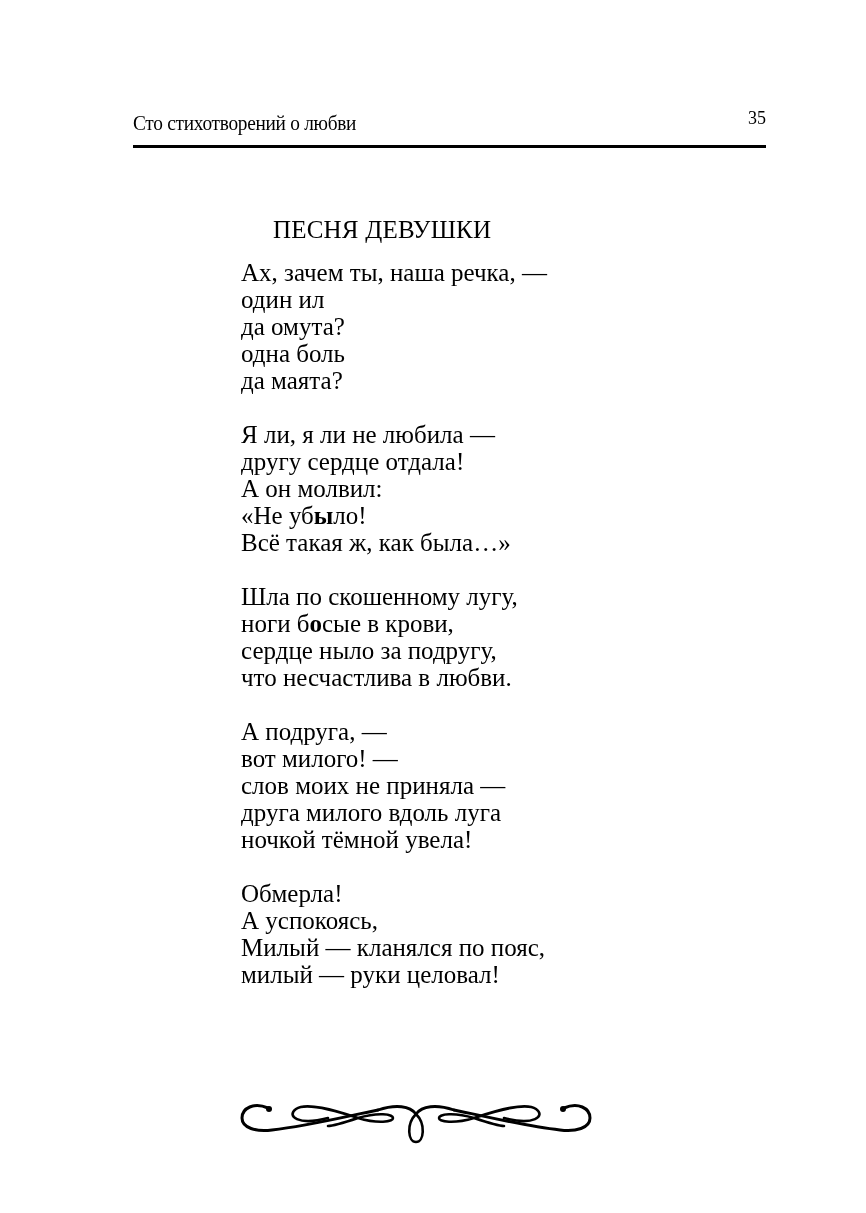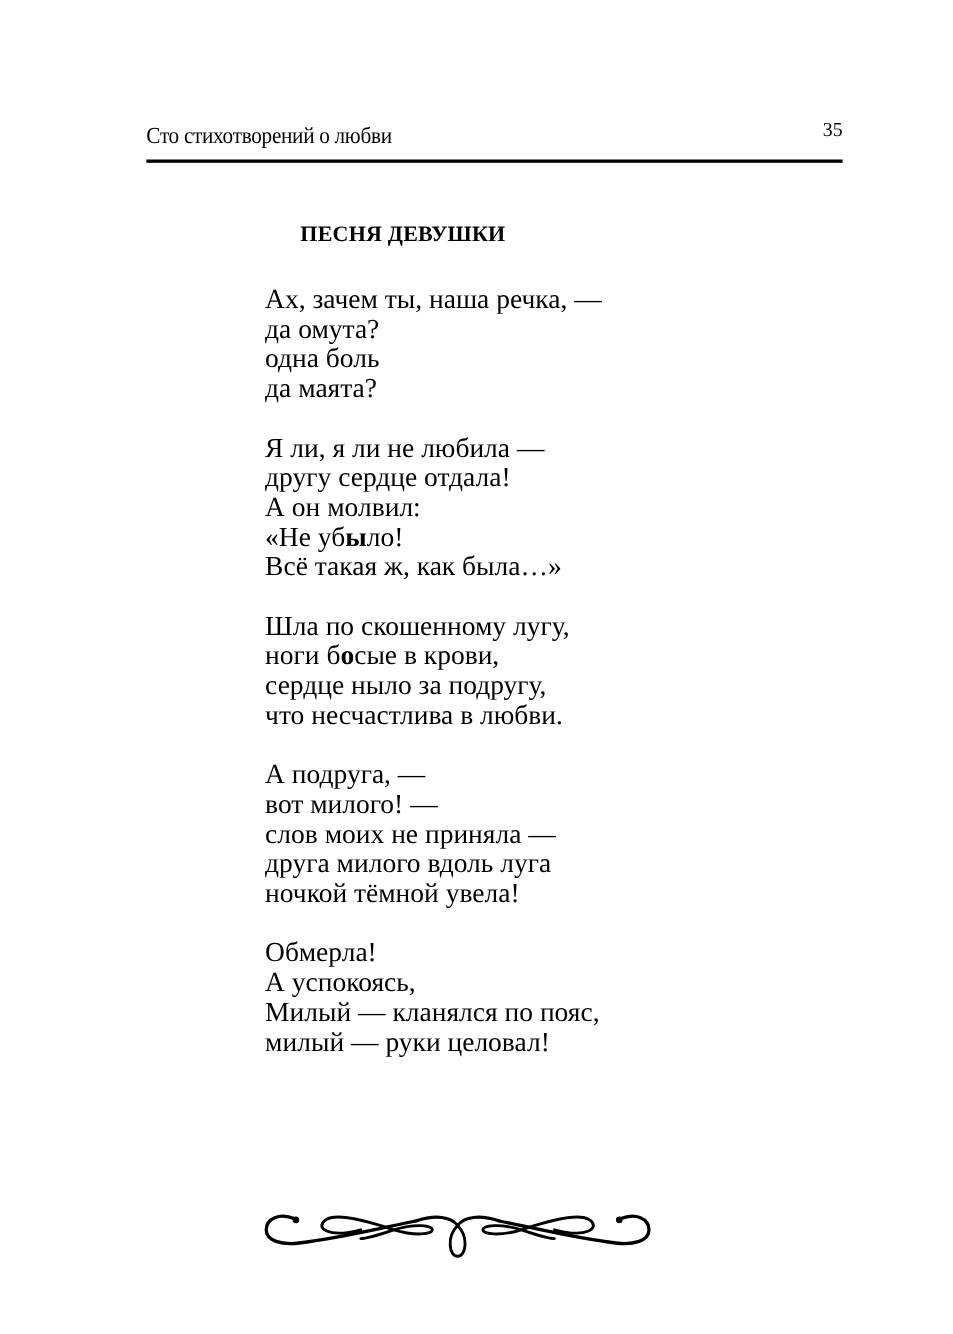--- a/index.html
+++ b/index.html
@@ -42,23 +42,23 @@
       position: absolute;
       left: 133px;
       top: 145px;
       width: 633px;
       height: 3px;
       background: #000;
     }
     .poem-title {
       position: absolute;
       left: 273px;
-      top: 202px;
-      font-size: 20px;
-      font-weight: bold;
+      top: 216px;
+      font-size: 25px;
+      font-weight: normal;
       letter-spacing: 0.2px;
       white-space: nowrap;
     }
     .poem {
       position: absolute;
       left: 241px;
       top: 259px;
       font-size: 25px;
       line-height: 27px;
     }
@@ -87,20 +87,21 @@
   <span class="running-title">Сто стихотворений о любви</span>
   <span class="page-number">35</span>
 </div>
 <div class="rule"></div>
 
 <div class="poem-title">ПЕСНЯ ДЕВУШКИ</div>
 
 <div class="poem">
   <div class="stanza">
     <span class="line">Ах, зачем ты, наша речка, —</span>
+    <span class="line">один ил</span>
     <span class="line">да омута?</span>
     <span class="line">одна боль</span>
     <span class="line">да маята?</span>
   </div>
   <div class="stanza">
     <span class="line">Я ли, я ли не любила —</span>
     <span class="line">другу сердце отдала!</span>
     <span class="line">А он молвил:</span>
     <span class="line"><span>«Не уб</span><b>ы</b><span>ло!</span></span>
     <span class="line">Всё такая ж, как была…»</span>

